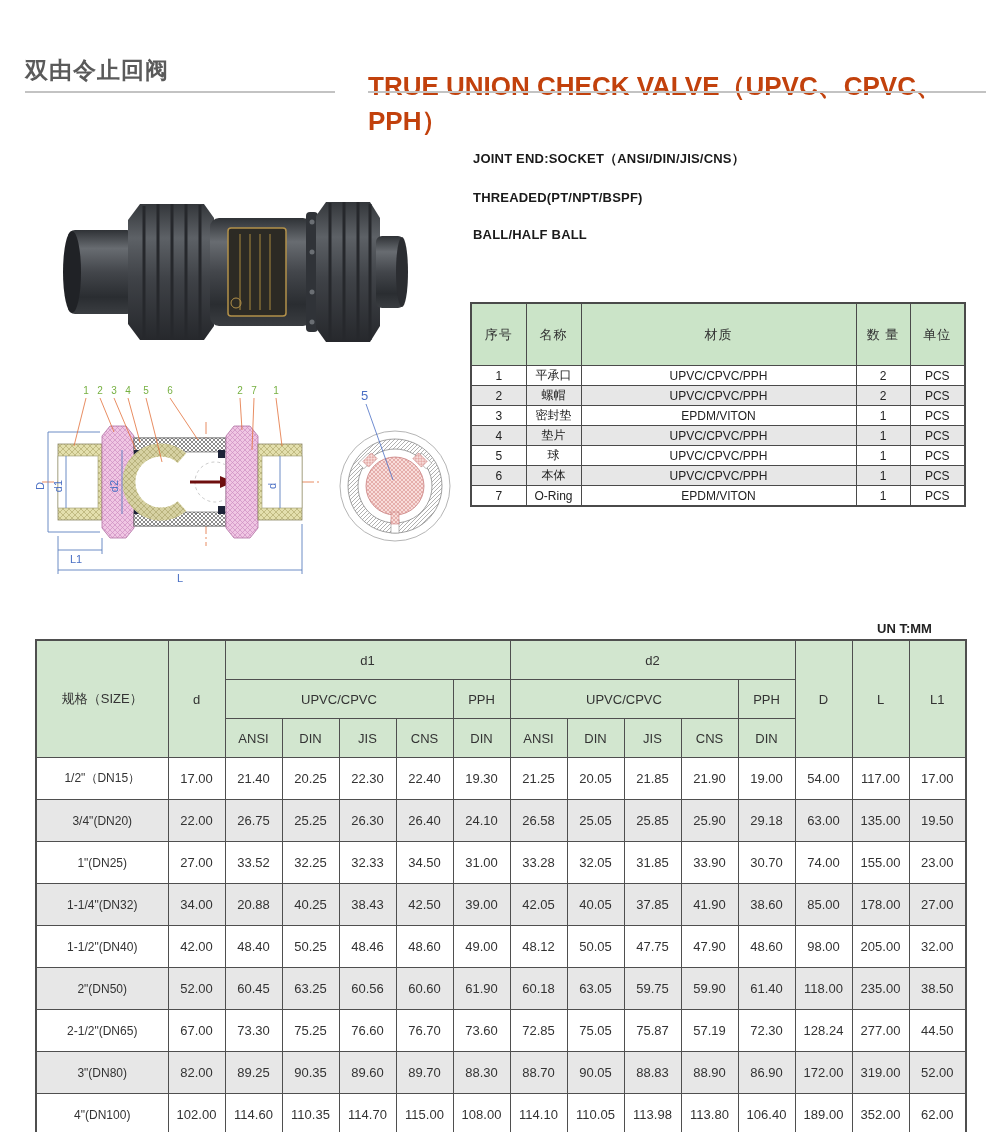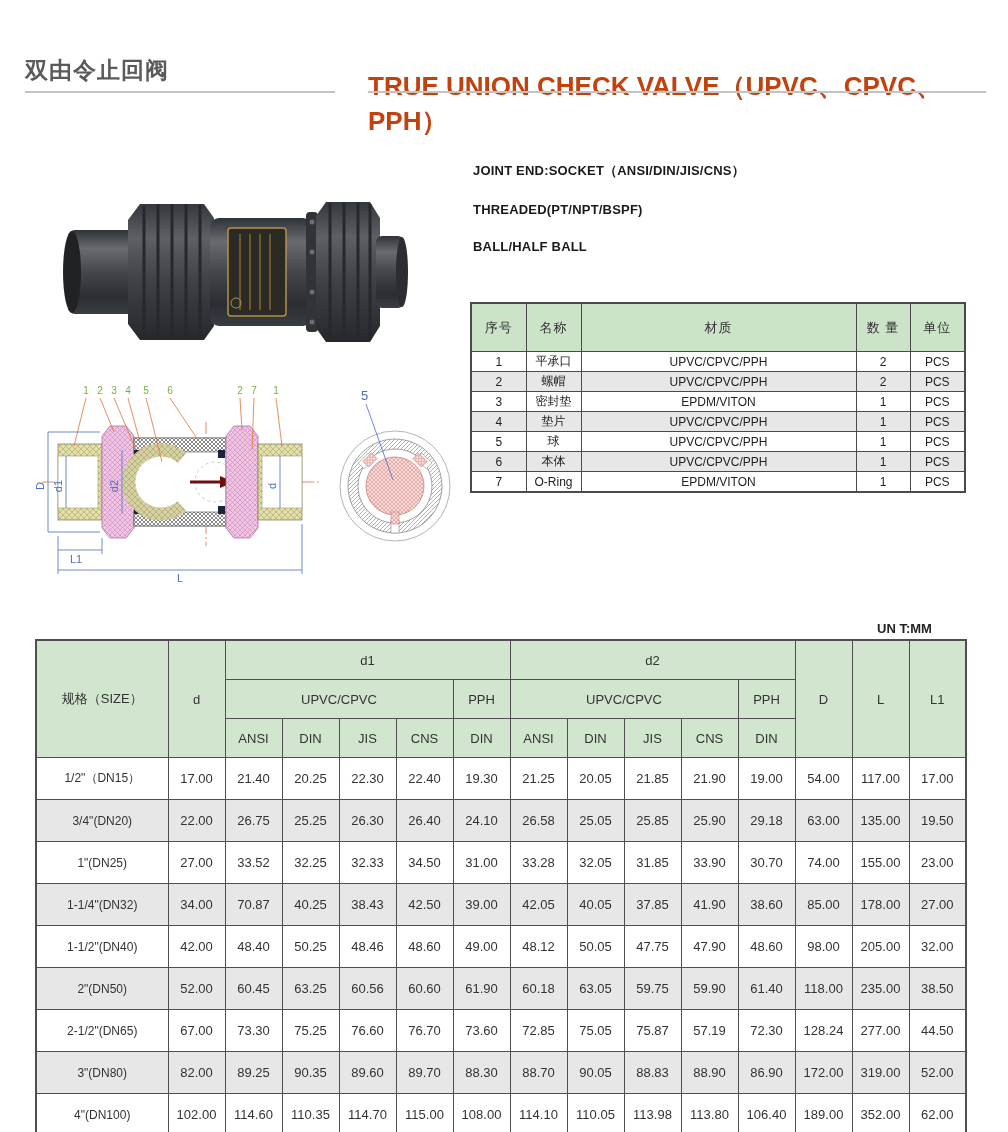--- a/index.html
+++ b/index.html
@@ -6,27 +6,27 @@
   .page{position:relative;width:1008px;height:1132px;background:#ffffff;
         font-family:"Liberation Sans",sans-serif;overflow:hidden;margin-top:44px;}
   
   .cn-title{position:absolute;left:25px;top:11px;font-size:23px;font-weight:bold;color:#5a5a5a;letter-spacing:1px;}
   .cn-rule{position:absolute;left:25px;top:47px;width:310px;height:2px;background:#c3c3c3;}
   .en-title{position:absolute;left:368px;top:25px;font-size:26px;font-weight:bold;color:#c2410c;}
   .en-rule{position:absolute;left:368px;top:47px;width:618px;height:2px;background:#c3c3c3;}
   
   .photo{position:absolute;left:58px;top:116px;width:352px;height:218px;}
   
-  .specs{position:absolute;left:473px;top:118px;width:480px;}
+  .specs{position:absolute;left:473px;top:106px;width:480px;}
   .spec-line{font-size:13px;font-weight:bold;color:#1a1a1a;margin-bottom:22px;letter-spacing:.2px;}
   
   .parts-wrap{position:absolute;left:470px;top:258px;}
   table{border-collapse:collapse;table-layout:fixed;}
   .parts-table{width:494px;border:2px solid #4a4a4a;}
-  .parts-table th{background:#cbe4c8;border:1px solid #4a4a4a;height:47px;font-size:13px;font-weight:normal;color:#333;padding:0;letter-spacing:1px;}
+  .parts-table th{background:#cbe4c8;border:1px solid #4a4a4a;height:47px;font-size:13px;font-weight:normal;color:#333;padding:7px;letter-spacing:1px;}
   .parts-table td{border:1px solid #4a4a4a;height:19px;font-size:12px;text-align:center;color:#222;padding:0;}
   .parts-table tr.alt td{background:#e7e7e7;}
   
   .drawing{position:absolute;left:30px;top:336px;width:460px;height:208px;}
   
   .unit-note{position:absolute;left:877px;top:577px;font-size:13px;font-weight:bold;color:#222;}
   
   .dims-wrap{position:absolute;left:35px;top:595px;}
   .dims-table{width:932px;border:2px solid #4f4f4f;}
   .dims-table th{background:#d2e6cf;border:1px solid #4f4f4f;font-weight:normal;font-size:13px;color:#333;height:38px;padding:0;}
@@ -398,21 +398,21 @@
             <td>31.85</td>
             <td>33.90</td>
             <td>30.70</td>
             <td>74.00</td>
             <td>155.00</td>
             <td>23.00</td>
           </tr>
           <tr class="alt">
             <td class="size">1-1/4"(DN32)</td>
             <td>34.00</td>
-            <td>70.87</td>
+            <td>20.88</td>
             <td>40.25</td>
             <td>38.43</td>
             <td>42.50</td>
             <td>39.00</td>
             <td>42.05</td>
             <td>40.05</td>
             <td>37.85</td>
             <td>41.90</td>
             <td>38.60</td>
             <td>85.00</td>

